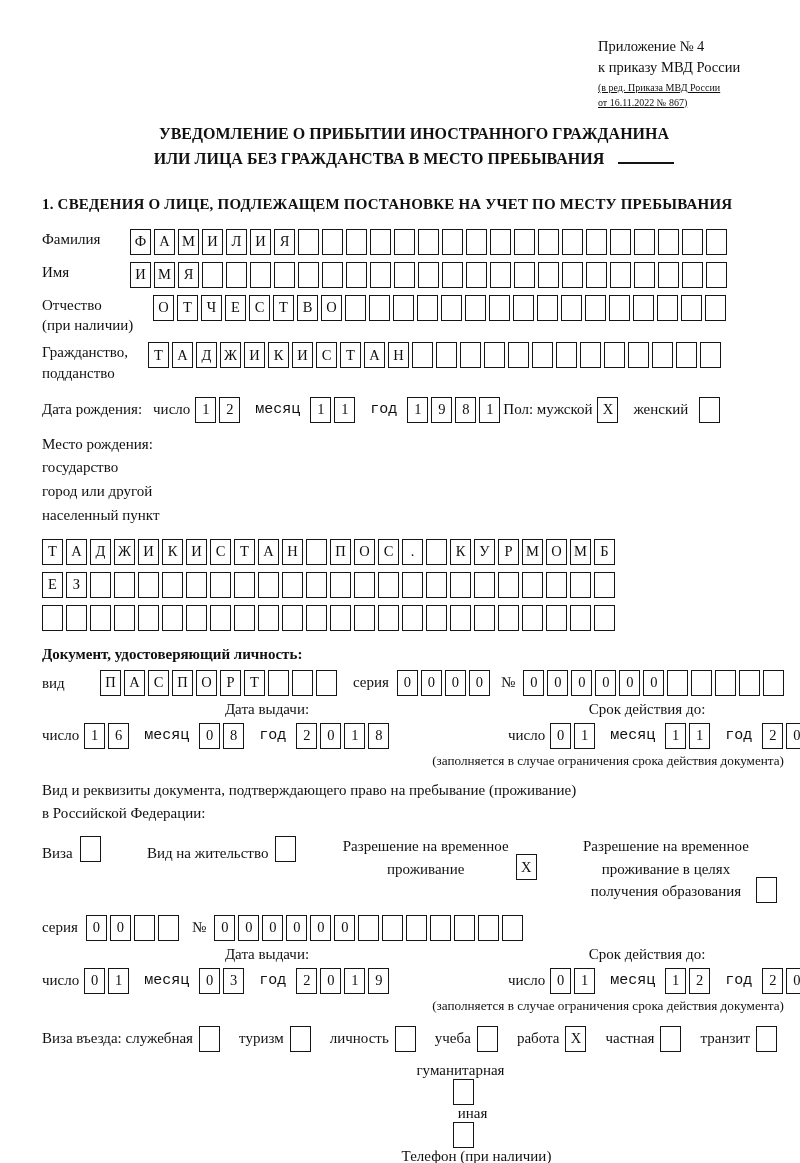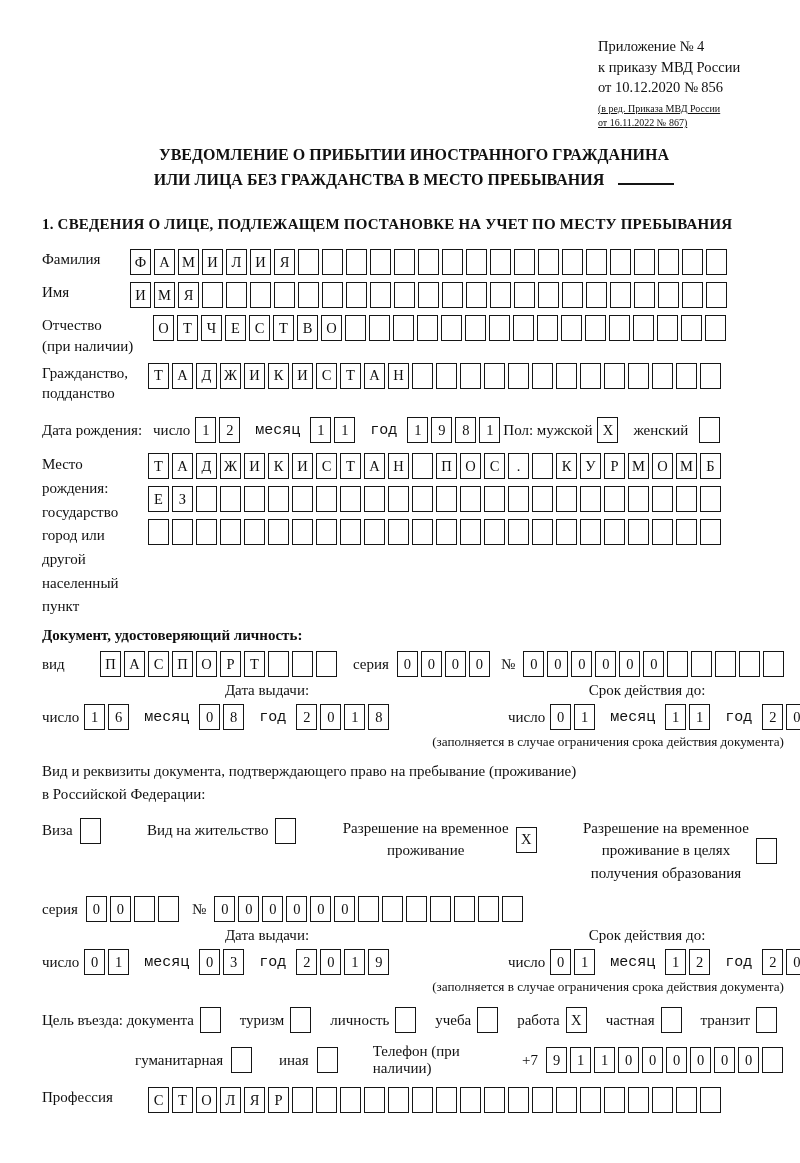--- a/index.html
+++ b/index.html
@@ -24,40 +24,39 @@
   .w88{flex:0 0 88px;} .w106{flex:0 0 106px;} .w111{flex:0 0 111px;} .w58{flex:0 0 58px;}
   .stack>.cells{margin-bottom:7px;}
   .dg{display:flex;align-items:center;}
   .dl{margin-right:5px;}
   .twocol{display:flex;margin-top:5px;gap:16px;}
   .col-l{flex:0 0 450px;} .col-r{flex:1;}
   .hdr-l{text-align:center;padding-right:60px;} .hdr-r{text-align:center;padding-right:60px;}
   .note-r{text-align:right;font-size:13.2px;margin-top:4px;padding-right:2px;}
   .para{margin-top:10px;line-height:1.55;}
   .cbrow{display:flex;justify-content:space-between;align-items:flex-start;margin-top:10px;padding-right:6px;}
-  .cbitem{display:flex;align-items:center;}
+  .cbitem{display:flex;align-items:flex-end;}
   .cbitem .cells{margin-left:7px;margin-top:1px;}
   .cbtext-c{text-align:center;white-space:pre-line;line-height:1.5;}
   .purpose-row{display:flex;justify-content:space-between;align-items:center;margin-top:12px;padding-right:6px;}
   .pitem{display:flex;align-items:center;}
   .pitem .cells{margin-left:6px;}
   .indent93{margin-left:93px;}
-  .mt10{margin-top:10px;} .mt12{margin-top:12px;} .mt14{margin-top:14px;} .mt16{margin-top:16px;}
+  .mt10{margin-top:10px;flex-direction:column;} .mt12{margin-top:12px;} .mt14{margin-top:14px;} .mt16{margin-top:16px;}
   .dochdr{font-weight:bold;margin-top:8px;}
   .mlg{margin-left:12px;margin-right:10px;font-family:Liberation Mono, monospace;}
 </style>
 </head>
 <body>
 
 <div class="page">
 
   <div class="annex">
     <div>Приложение № 4</div>
     <div>к приказу МВД России</div>
-    <div>от 10.12.2020 № 856</div>
     <div class="annex-note">
       <div>(в ред. Приказа МВД России</div>
       <div>от 16.11.2022 № 867)</div>
     </div>
   </div>
 
 
   <div class="title">
     <div>УВЕДОМЛЕНИЕ О ПРИБЫТИИ ИНОСТРАННОГО ГРАЖДАНИНА</div>
     <div>
@@ -492,21 +491,21 @@
           <span class="cell">2</span>
           <span class="cell">0</span>
           <span class="cell">2</span>
         </div>
     </div>
   </div>
   <div class="note-r">(заполняется в случае ограничения срока действия документа)</div>
 
   <div class="purpose-row">
     <div class="pitem">
-      <span>Цель въезда: документа</span>
+      <span>Виза въезда: служебная</span>
       <div class="cells">
           <span class="cell"></span>
         </div>
     </div>
     <div class="pitem">
       <span>туризм</span>
       <div class="cells">
           <span class="cell"></span>
         </div>
     </div>

